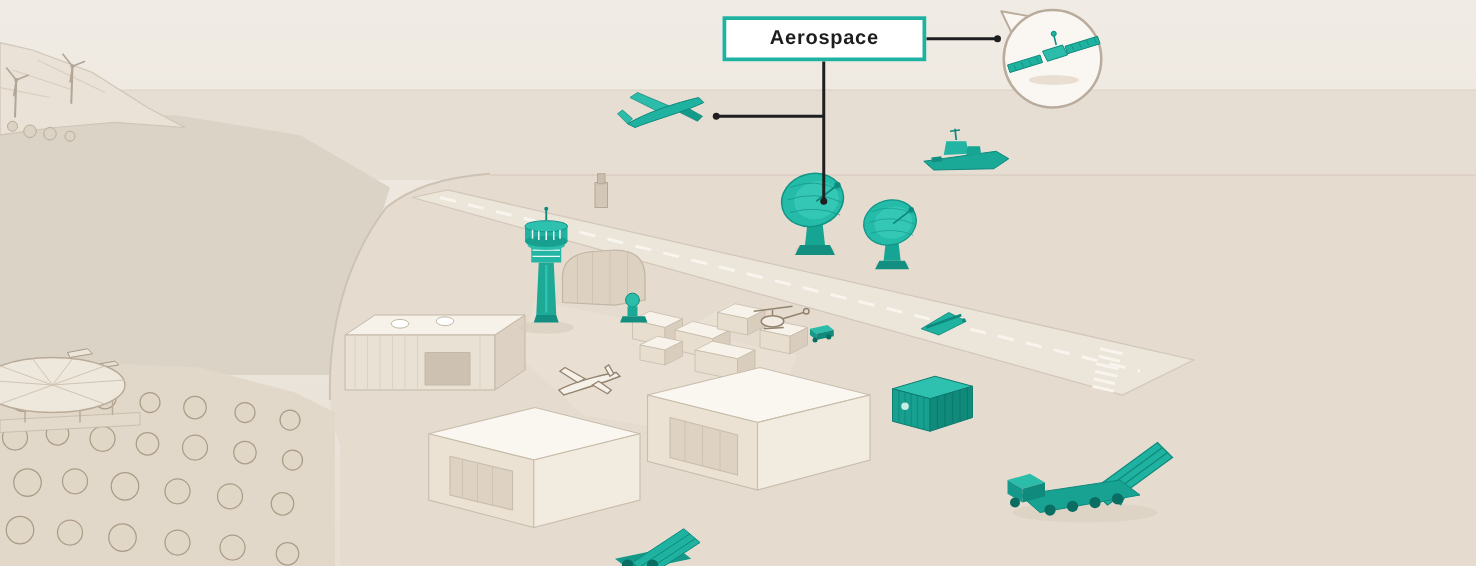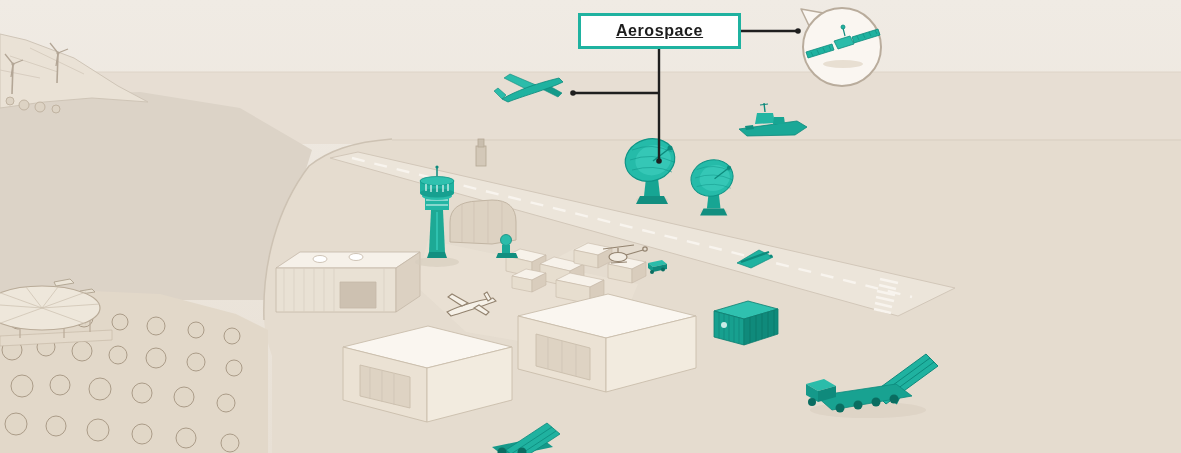--- a/index.html
+++ b/index.html
@@ -15,21 +15,20 @@
     position:absolute;left:578px;top:13px;width:163px;height:36px;
     box-sizing:border-box;
     background:var(--label-bg,#ffffff);
     border:3px solid var(--accent,#1fb2a0);
     display:flex;align-items:center;justify-content:center;
     z-index:5;
   }
   .label-box span{
     font-weight:bold;font-size:16px;letter-spacing:.6px;
     color:var(--label-text,#1d1d1d);
-    text-decoration:underline;
   }
 </style>
 </head>
 <body>
 
 <div class="stage">
 
 <svg viewBox="0 0 1181 453" width="1181" height="453">
   <defs>
     <linearGradient id="skyg" x1="0" y1="0" x2="0" y2="1">

